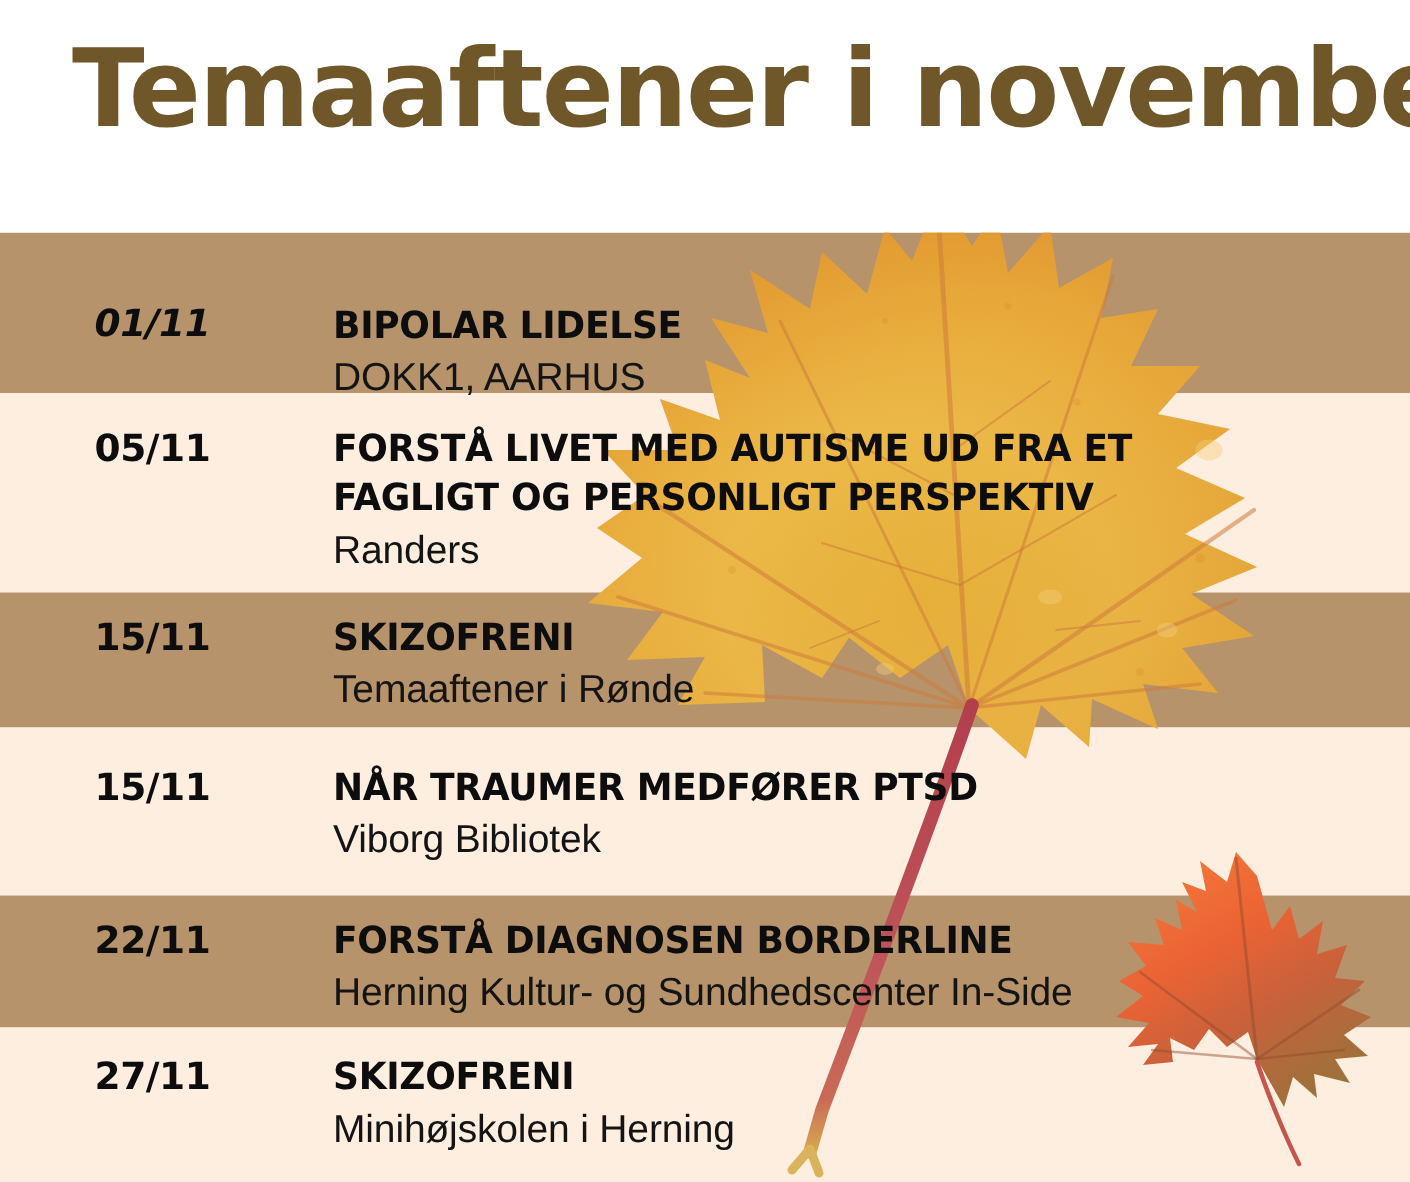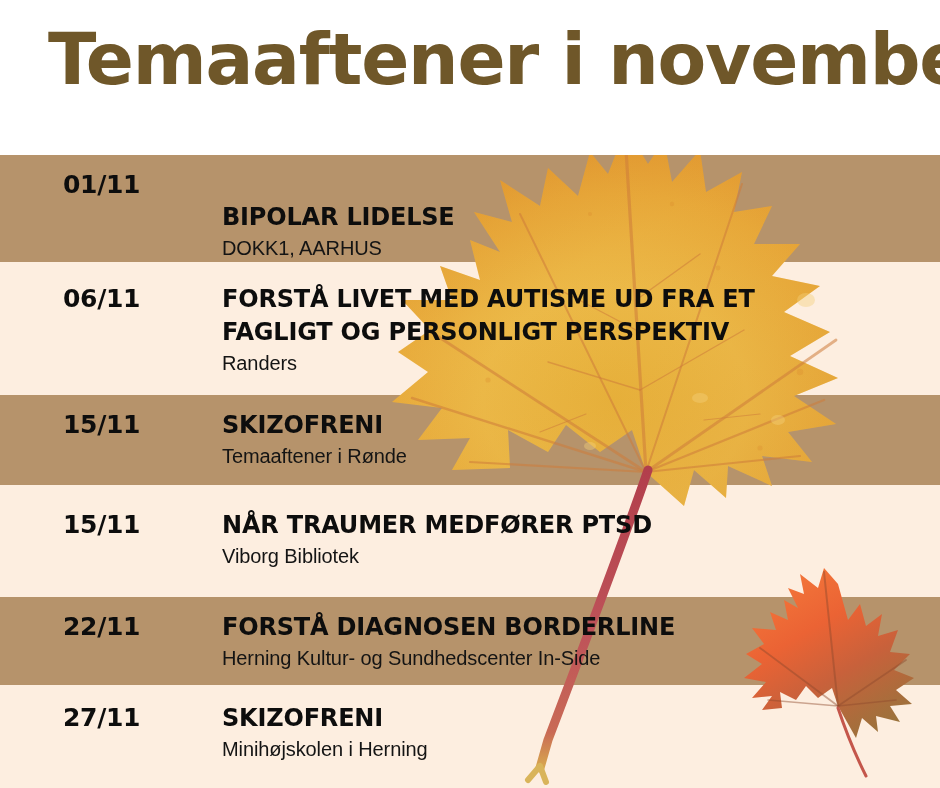--- a/index.html
+++ b/index.html
@@ -103,21 +103,21 @@
     font-weight: 700;
     color: #0d0d0d;
     letter-spacing: -0.2px;
     line-height: 1.32;
     white-space: pre-line;
     transform: scaleX(0.96);
     transform-origin: left top;
   }
   .row-venue {
     font-family: "Liberation Sans", sans-serif;
-    font-size: 20px;
+    font-size: 26px;
     font-weight: 400;
     color: #141414;
     letter-spacing: -0.1px;
     line-height: 1.3;
     margin-top: 2px;
     white-space: nowrap;
   }
 </style>
 </head>
 <body>
@@ -245,29 +245,29 @@
     </svg>
   </div>
 
   <div id="header">
     <div id="poster-title">Temaaftener i november</div>
   </div>
 
   <div id="rows">
 
     <div class="row" style="top:155px;height:107px;">
-      <div class="row-date" style="top:15px;">01/11</div>
+      <div class="row-date" style="top:46px;font-style:italic;">01/11</div>
       <div class="row-body" style="top:45px;">
         <div class="row-title">BIPOLAR LIDELSE</div>
         <div class="row-venue">DOKK1, AARHUS</div>
       </div>
     </div>
 
     <div class="row" style="top:262px;height:133px;">
-      <div class="row-date" style="top:22px;">06/11</div>
+      <div class="row-date" style="top:22px;">05/11</div>
       <div class="row-body" style="top:20px;">
         <div class="row-title">FORSTÅ LIVET MED AUTISME UD FRA ET
 FAGLIGT OG PERSONLIGT PERSPEKTIV</div>
         <div class="row-venue">Randers</div>
       </div>
     </div>
 
     <div class="row" style="top:395px;height:90px;">
       <div class="row-date" style="top:15px;">15/11</div>
       <div class="row-body" style="top:13px;">

